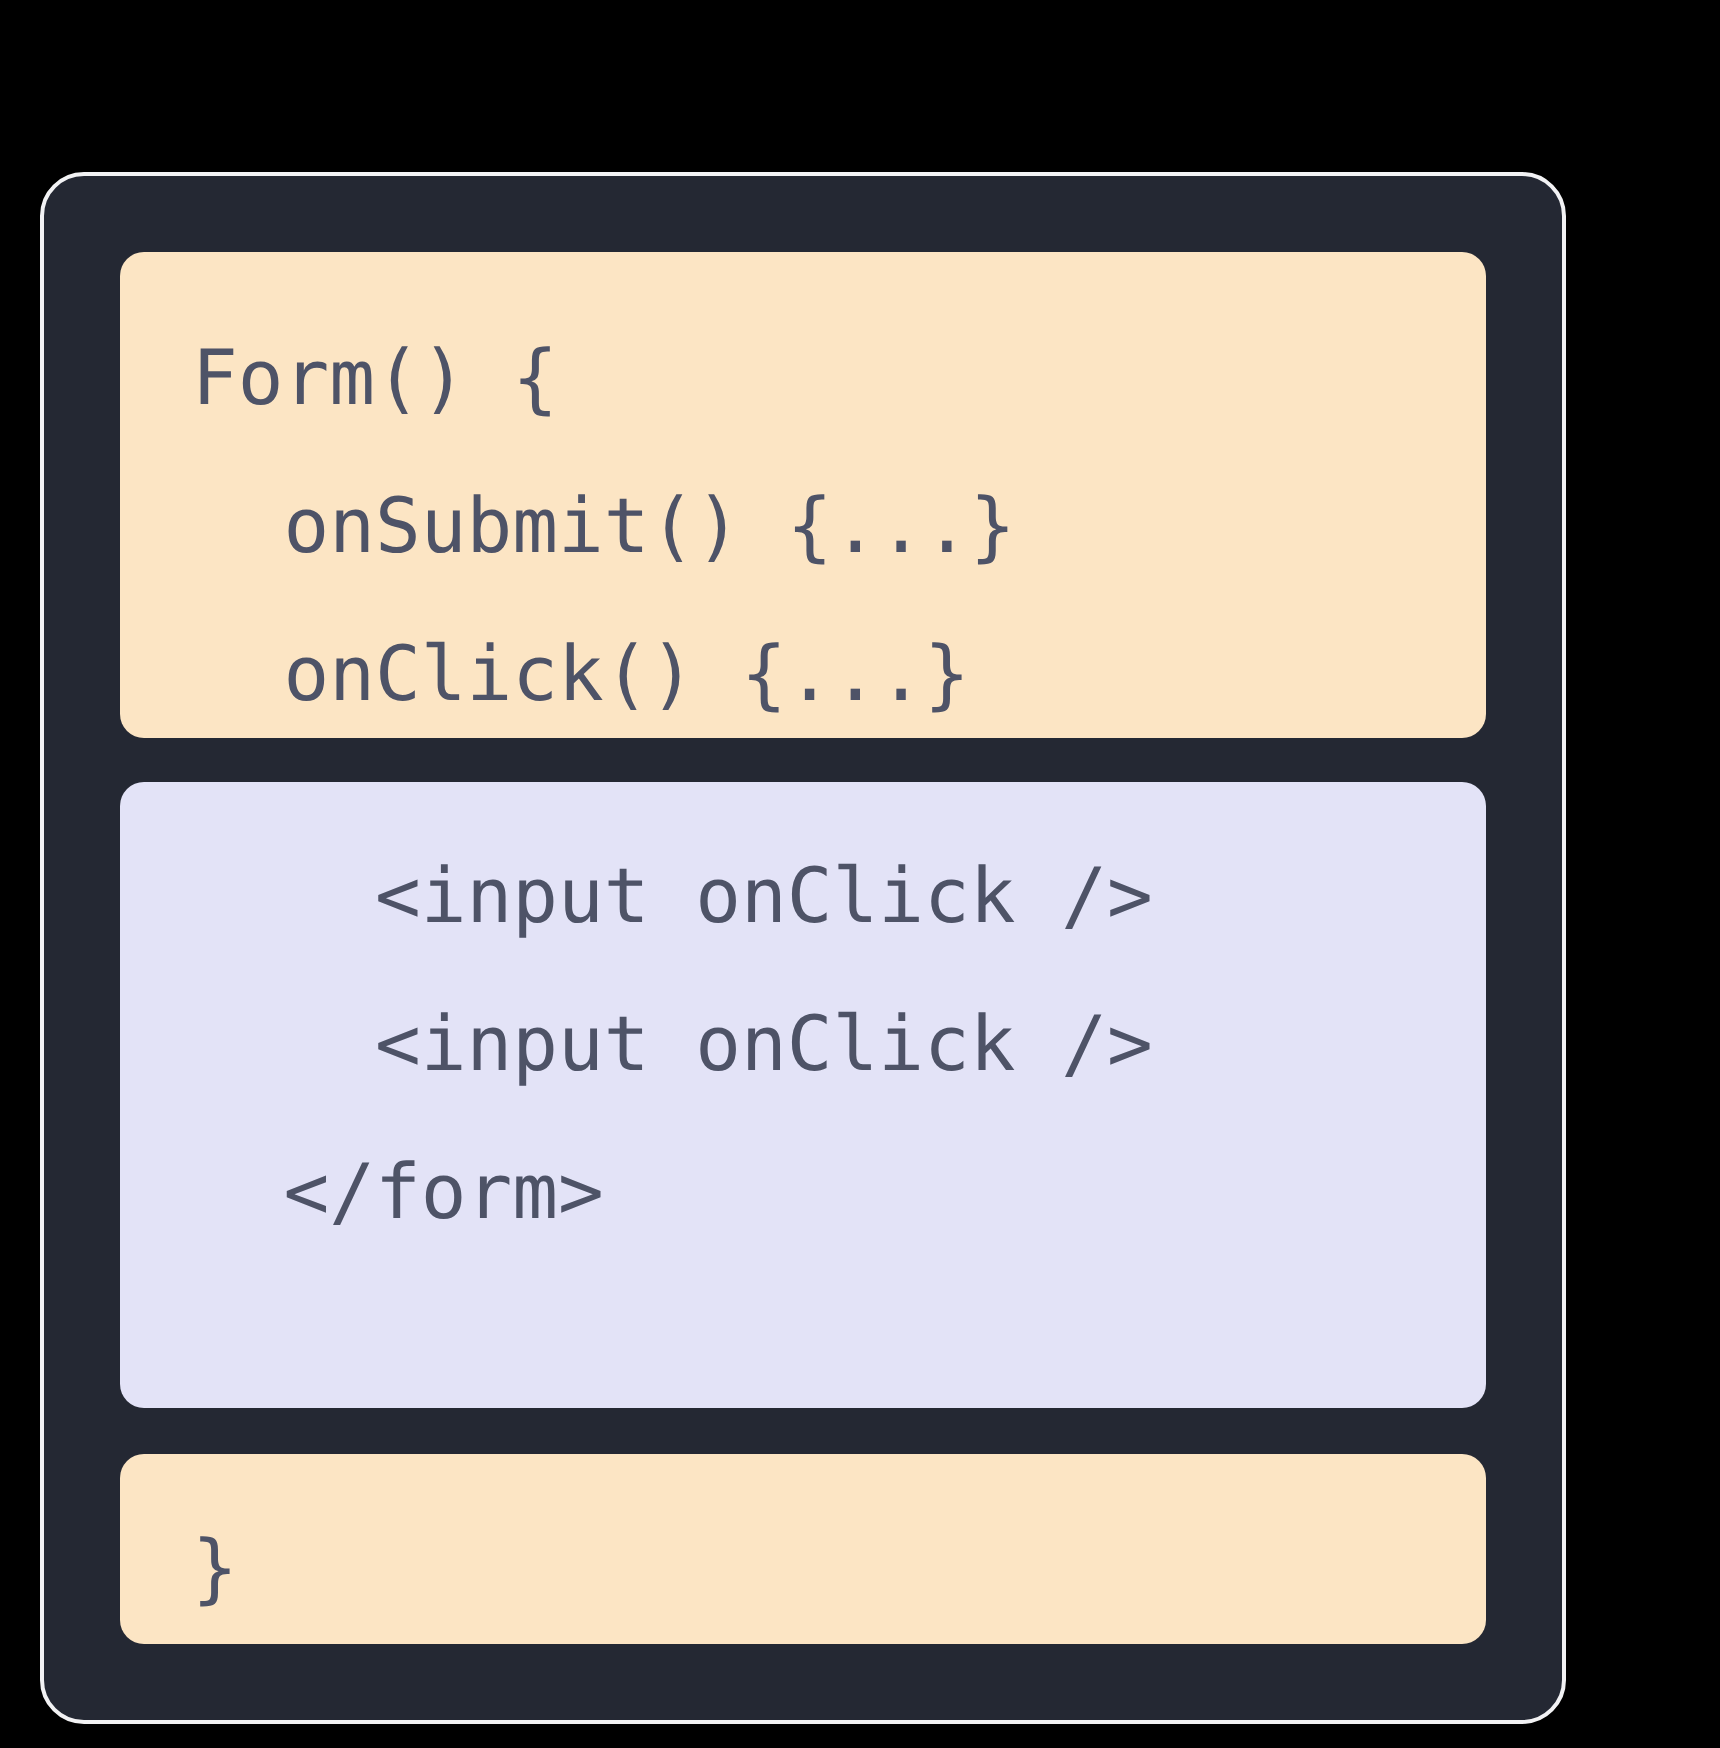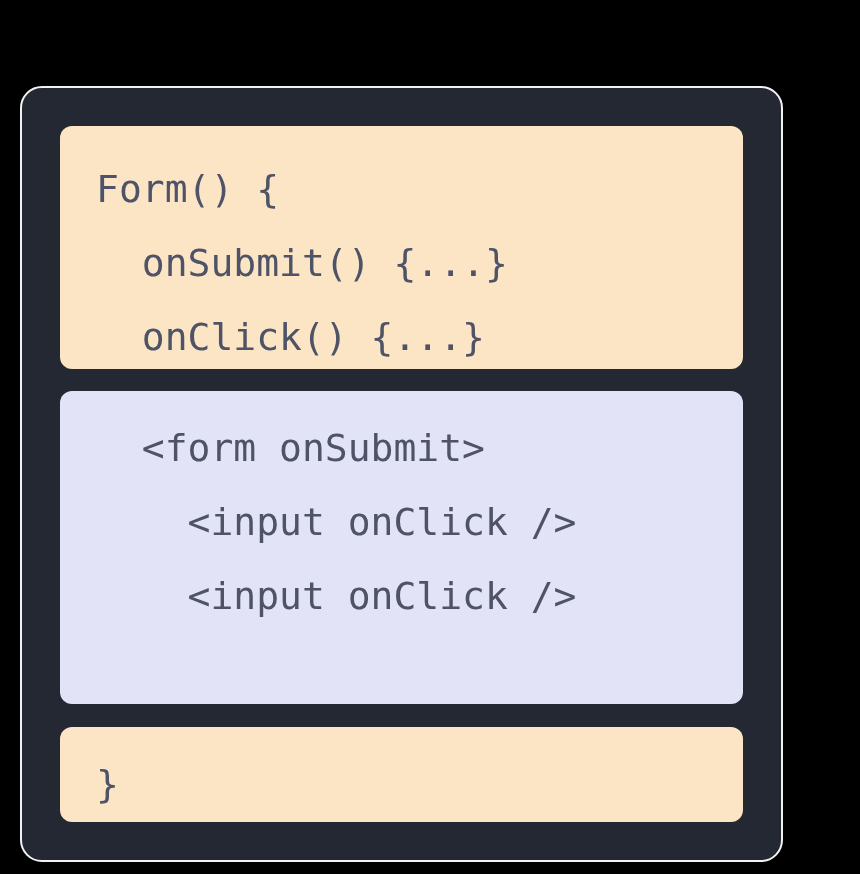--- a/index.html
+++ b/index.html
@@ -78,23 +78,23 @@
 
   <div id="code-card">
 
     <div class="panel panel-component panel-component-top">
       <div class="code-line">Form() {</div>
       <div class="code-line">  onSubmit() {...}</div>
       <div class="code-line">  onClick() {...}</div>
     </div>
 
     <div class="panel panel-markup panel-markup-mid">
-      <div class="code-line">  &lt;form onSubmit&gt;</div>
       <div class="code-line">    &lt;input onClick /&gt;</div>
       <div class="code-line">    &lt;input onClick /&gt;</div>
+      <div class="code-line">  &lt;/form&gt;</div>
     </div>
 
     <div class="panel panel-component panel-component-bottom">
       <div class="code-line">}</div>
     </div>
 
   </div>
 </div>
 
 </body></html>

